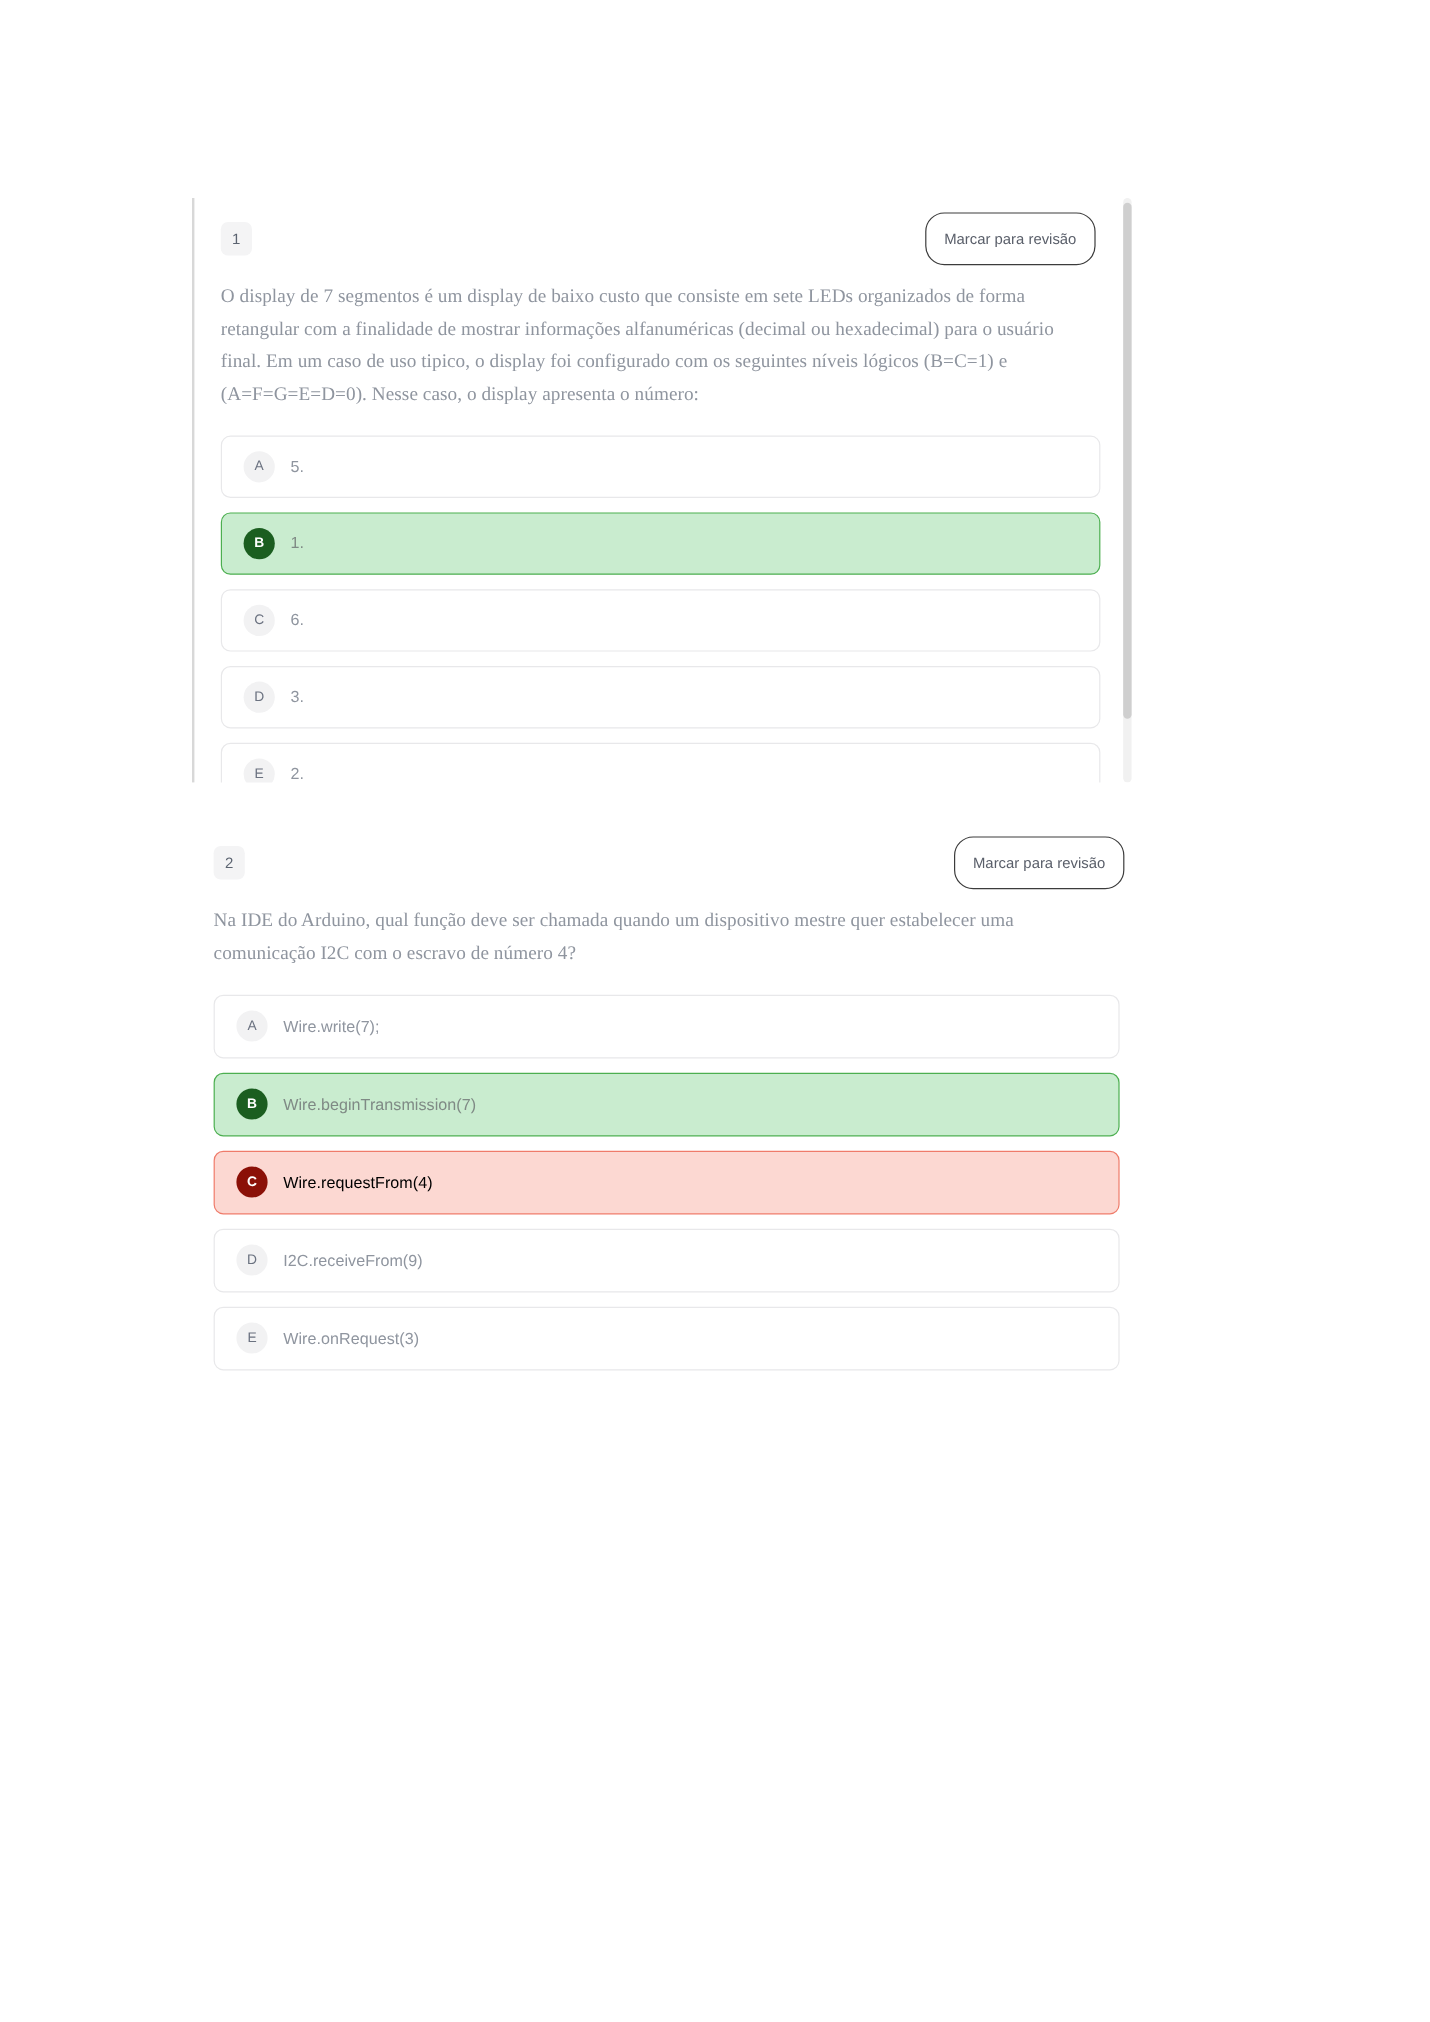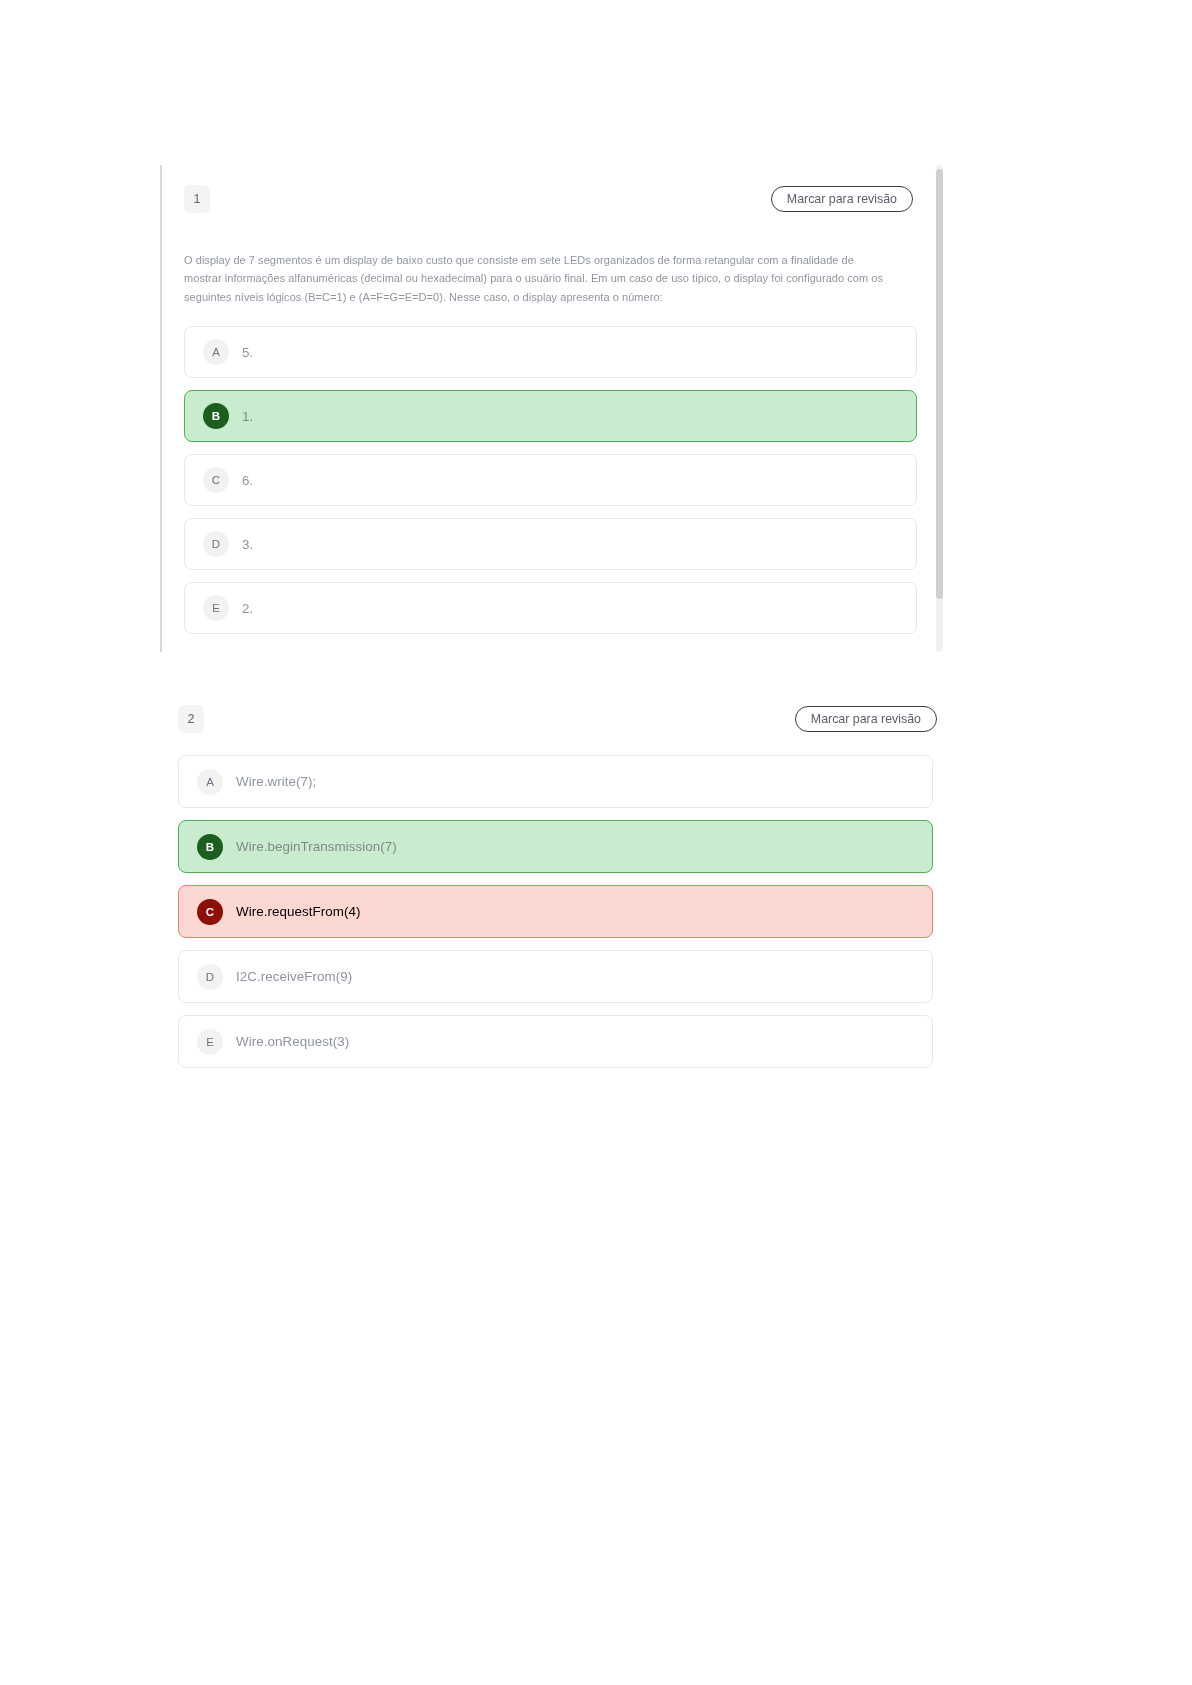--- a/index.html
+++ b/index.html
@@ -84,39 +84,40 @@
     display: flex;
     align-items: center;
     justify-content: center;
     letter-spacing: .2px;
   }
   .review-btn {
     border: 1.4px solid #3c3c3c;
     background: #ffffff;
     color: #5a5f6a;
     border-radius: 16px;
-    height: 26px;
+    height: 44px;
     padding: 0 15px;
     font-size: 12.4px;
     font-family: "Liberation Sans", sans-serif;
     line-height: 1;
     display: flex;
     align-items: center;
     cursor: pointer;
     white-space: nowrap;
   }
 
   
   .q-statement {
-    margin-top: 36px;
+    margin-top: 20px;
     color: #8f959f;
-    font-size: 11px;
+    font-size: 16px;
     line-height: 1.68;
     max-width: 700px;
     letter-spacing: .05px;
+    font-family: Liberation Serif, serif;
   }
 
   
   .options {
     margin-top: 20px;
   }
   .option {
     display: flex;
     align-items: center;
     gap: 13px;
@@ -221,20 +222,21 @@
     <div class="q1-scroll-thumb"></div>
   </div>
 
   <div class="q2-block">
 
     <div class="q-header">
       <div class="q-number">2</div>
       <button class="review-btn">Marcar para revisão</button>
     </div>
 
+    <div class="q-statement">Na IDE do Arduino, qual função deve ser chamada quando um dispositivo mestre quer estabelecer uma comunicação I2C com o escravo de número 4?</div>
 
     <div class="options">
 
       <div class="option">
         <span class="badge">A</span>
         <span class="otext">Wire.write(7);</span>
       </div>
 
       <div class="option correct">
         <span class="badge">B</span>

